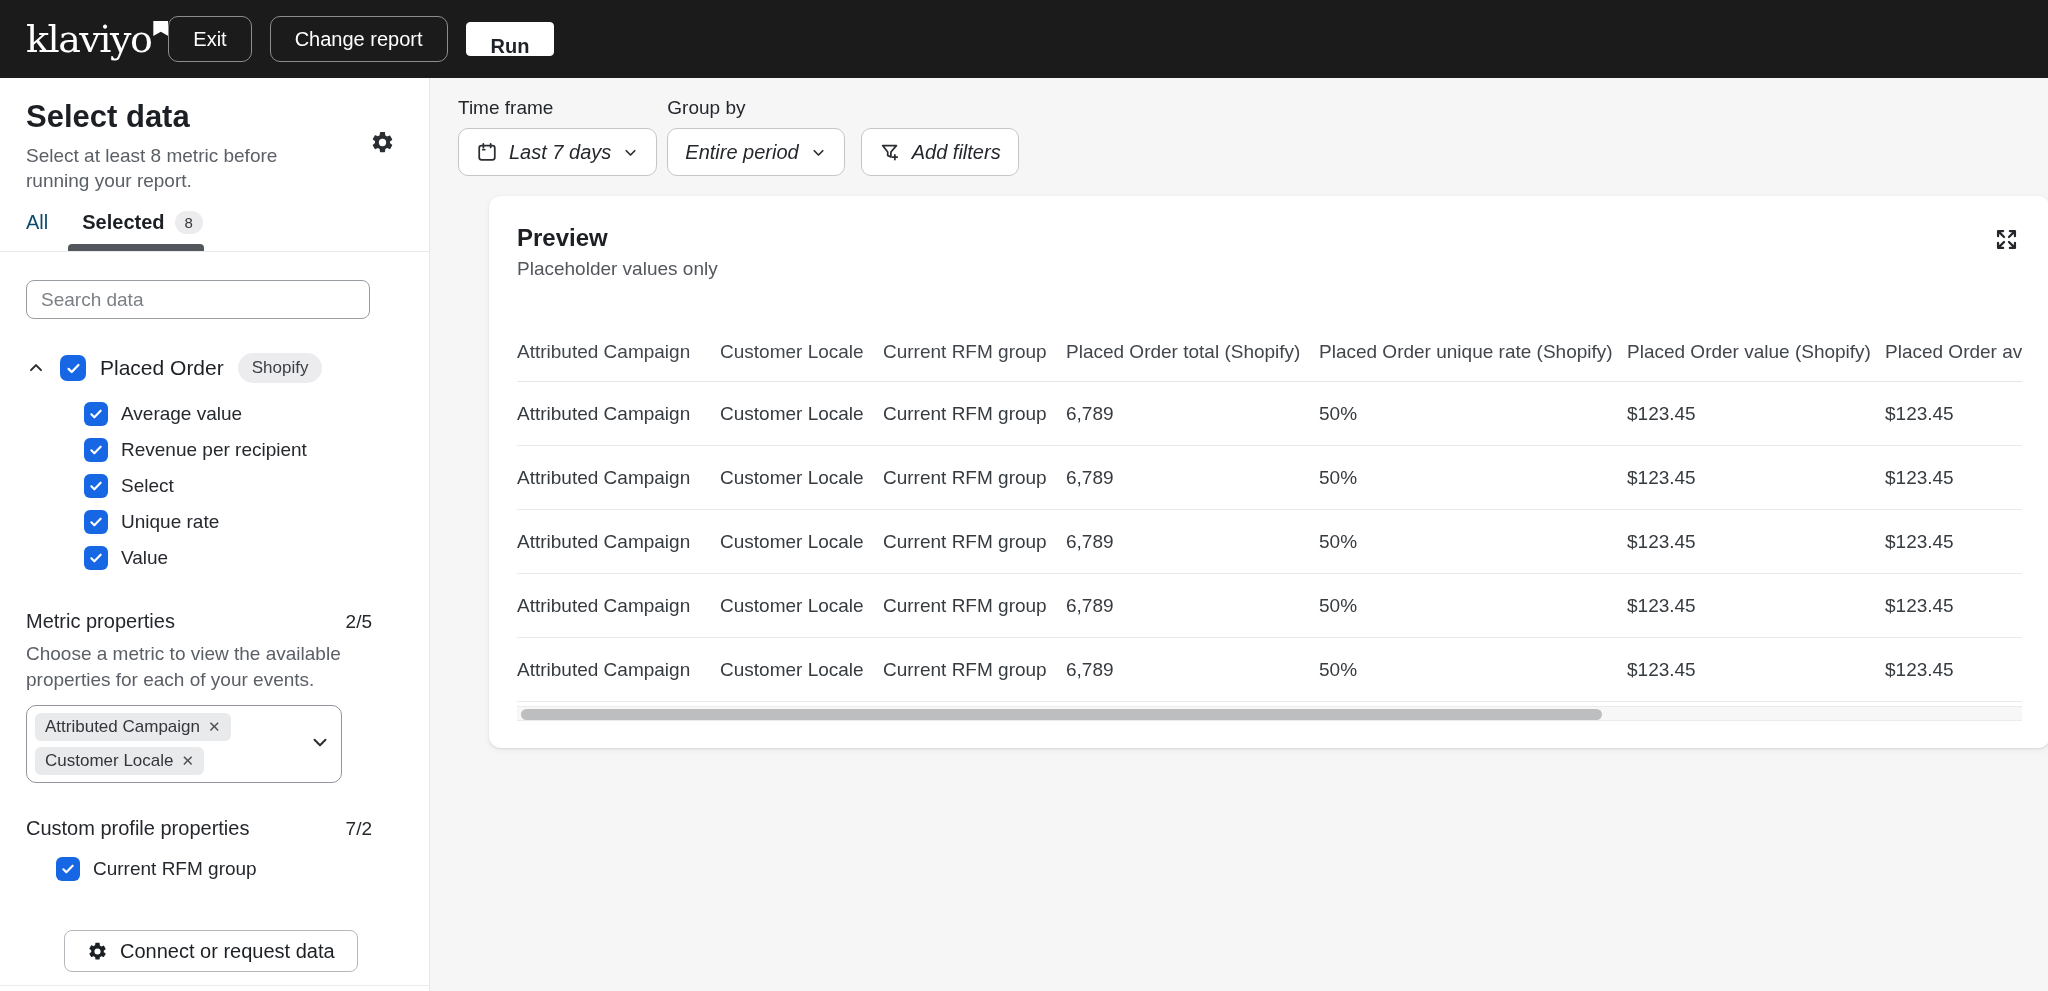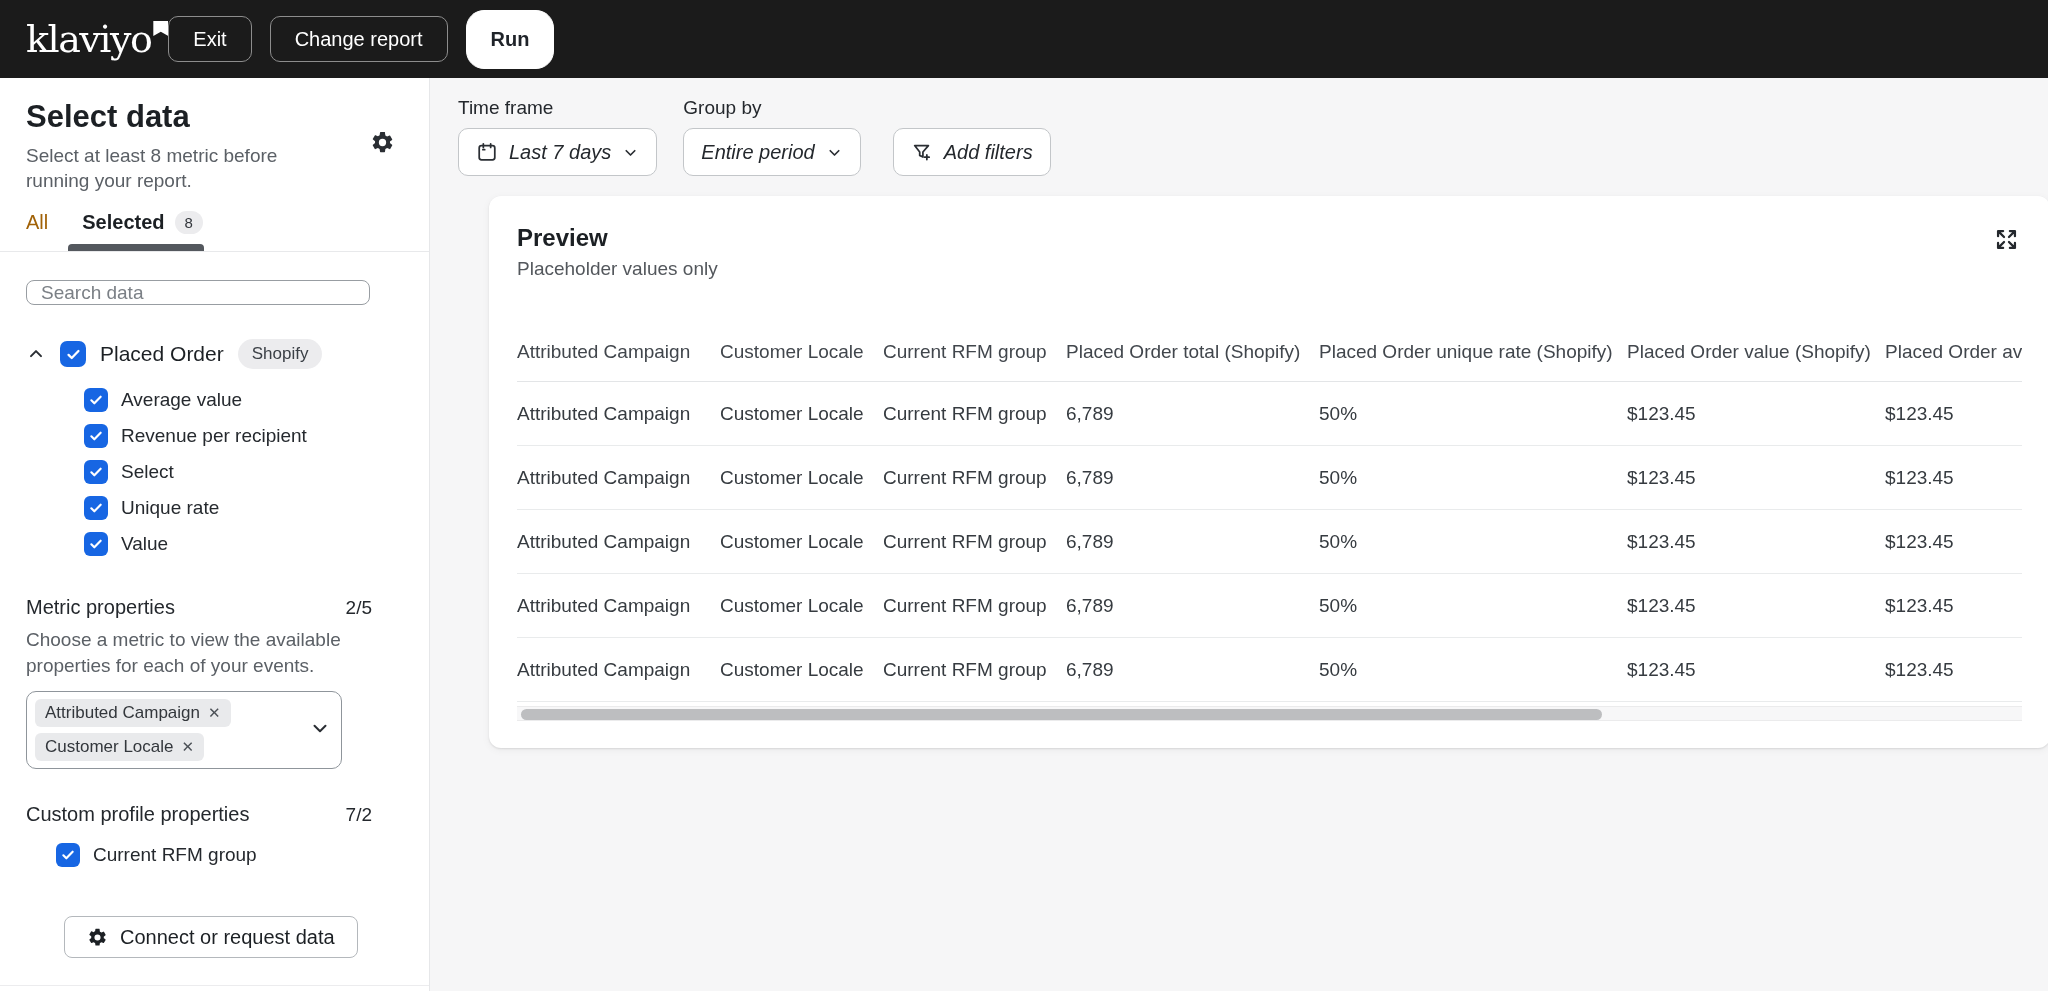--- a/index.html
+++ b/index.html
@@ -11,40 +11,40 @@
   .topbar { height:78px; background:#1b1b1b; display:flex; align-items:center; padding:0 16px 0 26px; flex:0 0 auto; }
   .logo { display:flex; align-items:flex-start; color:#fff; }
   .logo-text { font-family:"DejaVu Serif", serif; font-size:38px; letter-spacing:-1.5px; line-height:40px; }
   .logo-flag { width:15px; height:15px; background:#fff; margin:2px 0 0 2px;
                clip-path:polygon(0 0,100% 0,100% 100%,50% 72%,0 100%); }
   .topbar-title { color:#fff; font-size:25px; font-weight:bold; margin-left:48px; flex:1 1 auto;
                   white-space:nowrap; overflow:hidden; text-overflow:ellipsis; }
   .topbar-actions { display:flex; align-items:center; gap:18px; }
   .btn-dark { background:transparent; color:#fff; border:1px solid #8d8d8d; border-radius:10px;
               height:46px; padding:0 24px; font-size:20px; font-family:inherit; cursor:pointer; white-space:nowrap; }
-  .btn-light { background:#fff; color:#1f2329; border:1px solid #fff; border-radius:18px;
-               height:59px; padding:12px 24px; font-size:20px; font-weight:600; font-family:inherit; cursor:pointer; }
+  .btn-light { background:#fff; color:#1f2329; border:1px solid #fff; border-radius:4px;
+               height:34px; padding:12px 24px; font-size:20px; font-weight:600; font-family:inherit; cursor:pointer; }
 
   
   .content { flex:1 1 auto; display:flex; min-height:0; }
 
   
   .sidebar { width:430px; flex:0 0 auto; background:#fff; border-right:1px solid #e6e7e9;
              padding:20px 26px 0 26px; position:relative; overflow:hidden; }
   .sidebar-title { font-size:31px; font-weight:bold; line-height:38px; color:#1c2024; }
   .sidebar-sub { margin-top:7px; font-size:19px; line-height:25px; color:#5b6066; width:312px; }
   .gear-abs { position:absolute; top:52px; right:34px; color:#2a2e33; }
   .tabs { margin:18px -26px 0 -26px; padding:0 26px; border-bottom:1px solid #e8e9eb; }
   .tabs-row { display:flex; align-items:center; gap:34px; }
-  .tab { font-size:20px; color:#a16207; cursor:pointer; }
+  .tab { font-size:20px; color:#0c4a6e; cursor:pointer; }
   .tab.active { font-weight:600; color:#1c2024; display:flex; align-items:center; gap:10px; }
   .tab-badge { background:#ececee; color:#33373c; font-size:15px; font-weight:400; border-radius:999px;
                padding:3px 10px; line-height:17px; }
   .tab-underline { height:7px; width:136px; background:#54585e; border-radius:4px 4px 0 0; margin:10px 0 0 42px; }
-  .search-input { margin-top:28px; width:344px; height:25px; border:1px solid #989da2; border-radius:8px;
+  .search-input { margin-top:28px; width:344px; height:39px; border:1px solid #989da2; border-radius:8px;
                   padding:0 14px; font-size:19px; font-family:inherit; color:#202428; background:#fff; }
   .search-input::placeholder { color:#7b8086; }
 
   .metric-head { margin-top:34px; display:flex; align-items:center; gap:14px; }
   .caret { color:#2a2e33; display:flex; cursor:pointer; }
   .checkbox { width:26px; height:26px; border-radius:7px; background:#1766e3; display:inline-flex;
               align-items:center; justify-content:center; flex:0 0 auto; cursor:pointer; }
   .checkbox.small { width:24px; height:24px; border-radius:6px; }
   .metric-label { font-size:21px; color:#1c2024; }
   .pill { background:#ececee; color:#3a3f45; border-radius:999px; font-size:17px; padding:5px 14px; }
@@ -63,21 +63,21 @@
   .chip-x { font-size:15px; color:#4c5157; cursor:pointer; }
   .ms-chevron { position:absolute; right:10px; top:50%; transform:translateY(-50%); color:#2a2e33; }
   .custom-row { margin:12px 0 0 30px; display:flex; align-items:center; gap:13px; height:34px; }
   .connect-btn { margin:44px 0 0 38px; display:inline-flex; align-items:center; gap:12px; height:42px;
                  padding:0 22px; background:#fff; border:1px solid #b4b8bc; border-radius:8px;
                  font-size:20px; color:#1c2024; font-family:inherit; cursor:pointer; }
   .sidebar-bottom-line { position:absolute; left:0; right:0; bottom:5px; height:1px; background:#ececee; }
 
   
   .main { flex:1 1 auto; padding:19px 0 0 28px; min-width:0; }
-  .toolbar { display:flex; align-items:flex-end; gap:16px; }
+  .toolbar { display:flex; align-items:flex-end; gap:0; }
   .tgroup { margin-right:10px; }
   .tgroup.second { margin-right:16px; }
   .tlabel { font-size:19px; color:#24282d; margin-bottom:9px; }
   .control { height:48px; background:#fff; border:1px solid #c3c6c9; border-radius:10px; display:flex;
              align-items:center; gap:11px; padding:0 17px; font-size:20px; color:#24282d; cursor:pointer; white-space:nowrap;font-style:italic; }
   .control .cicon { display:flex; color:#2a2e33; }
 
   
   .card { margin:20px 0 0 31px; width:1561px; height:552px; background:#fff; border-radius:12px;
           box-shadow:0 1px 2px rgba(0,0,0,.10), 0 2px 8px rgba(0,0,0,.05); padding:28px; position:relative; }

